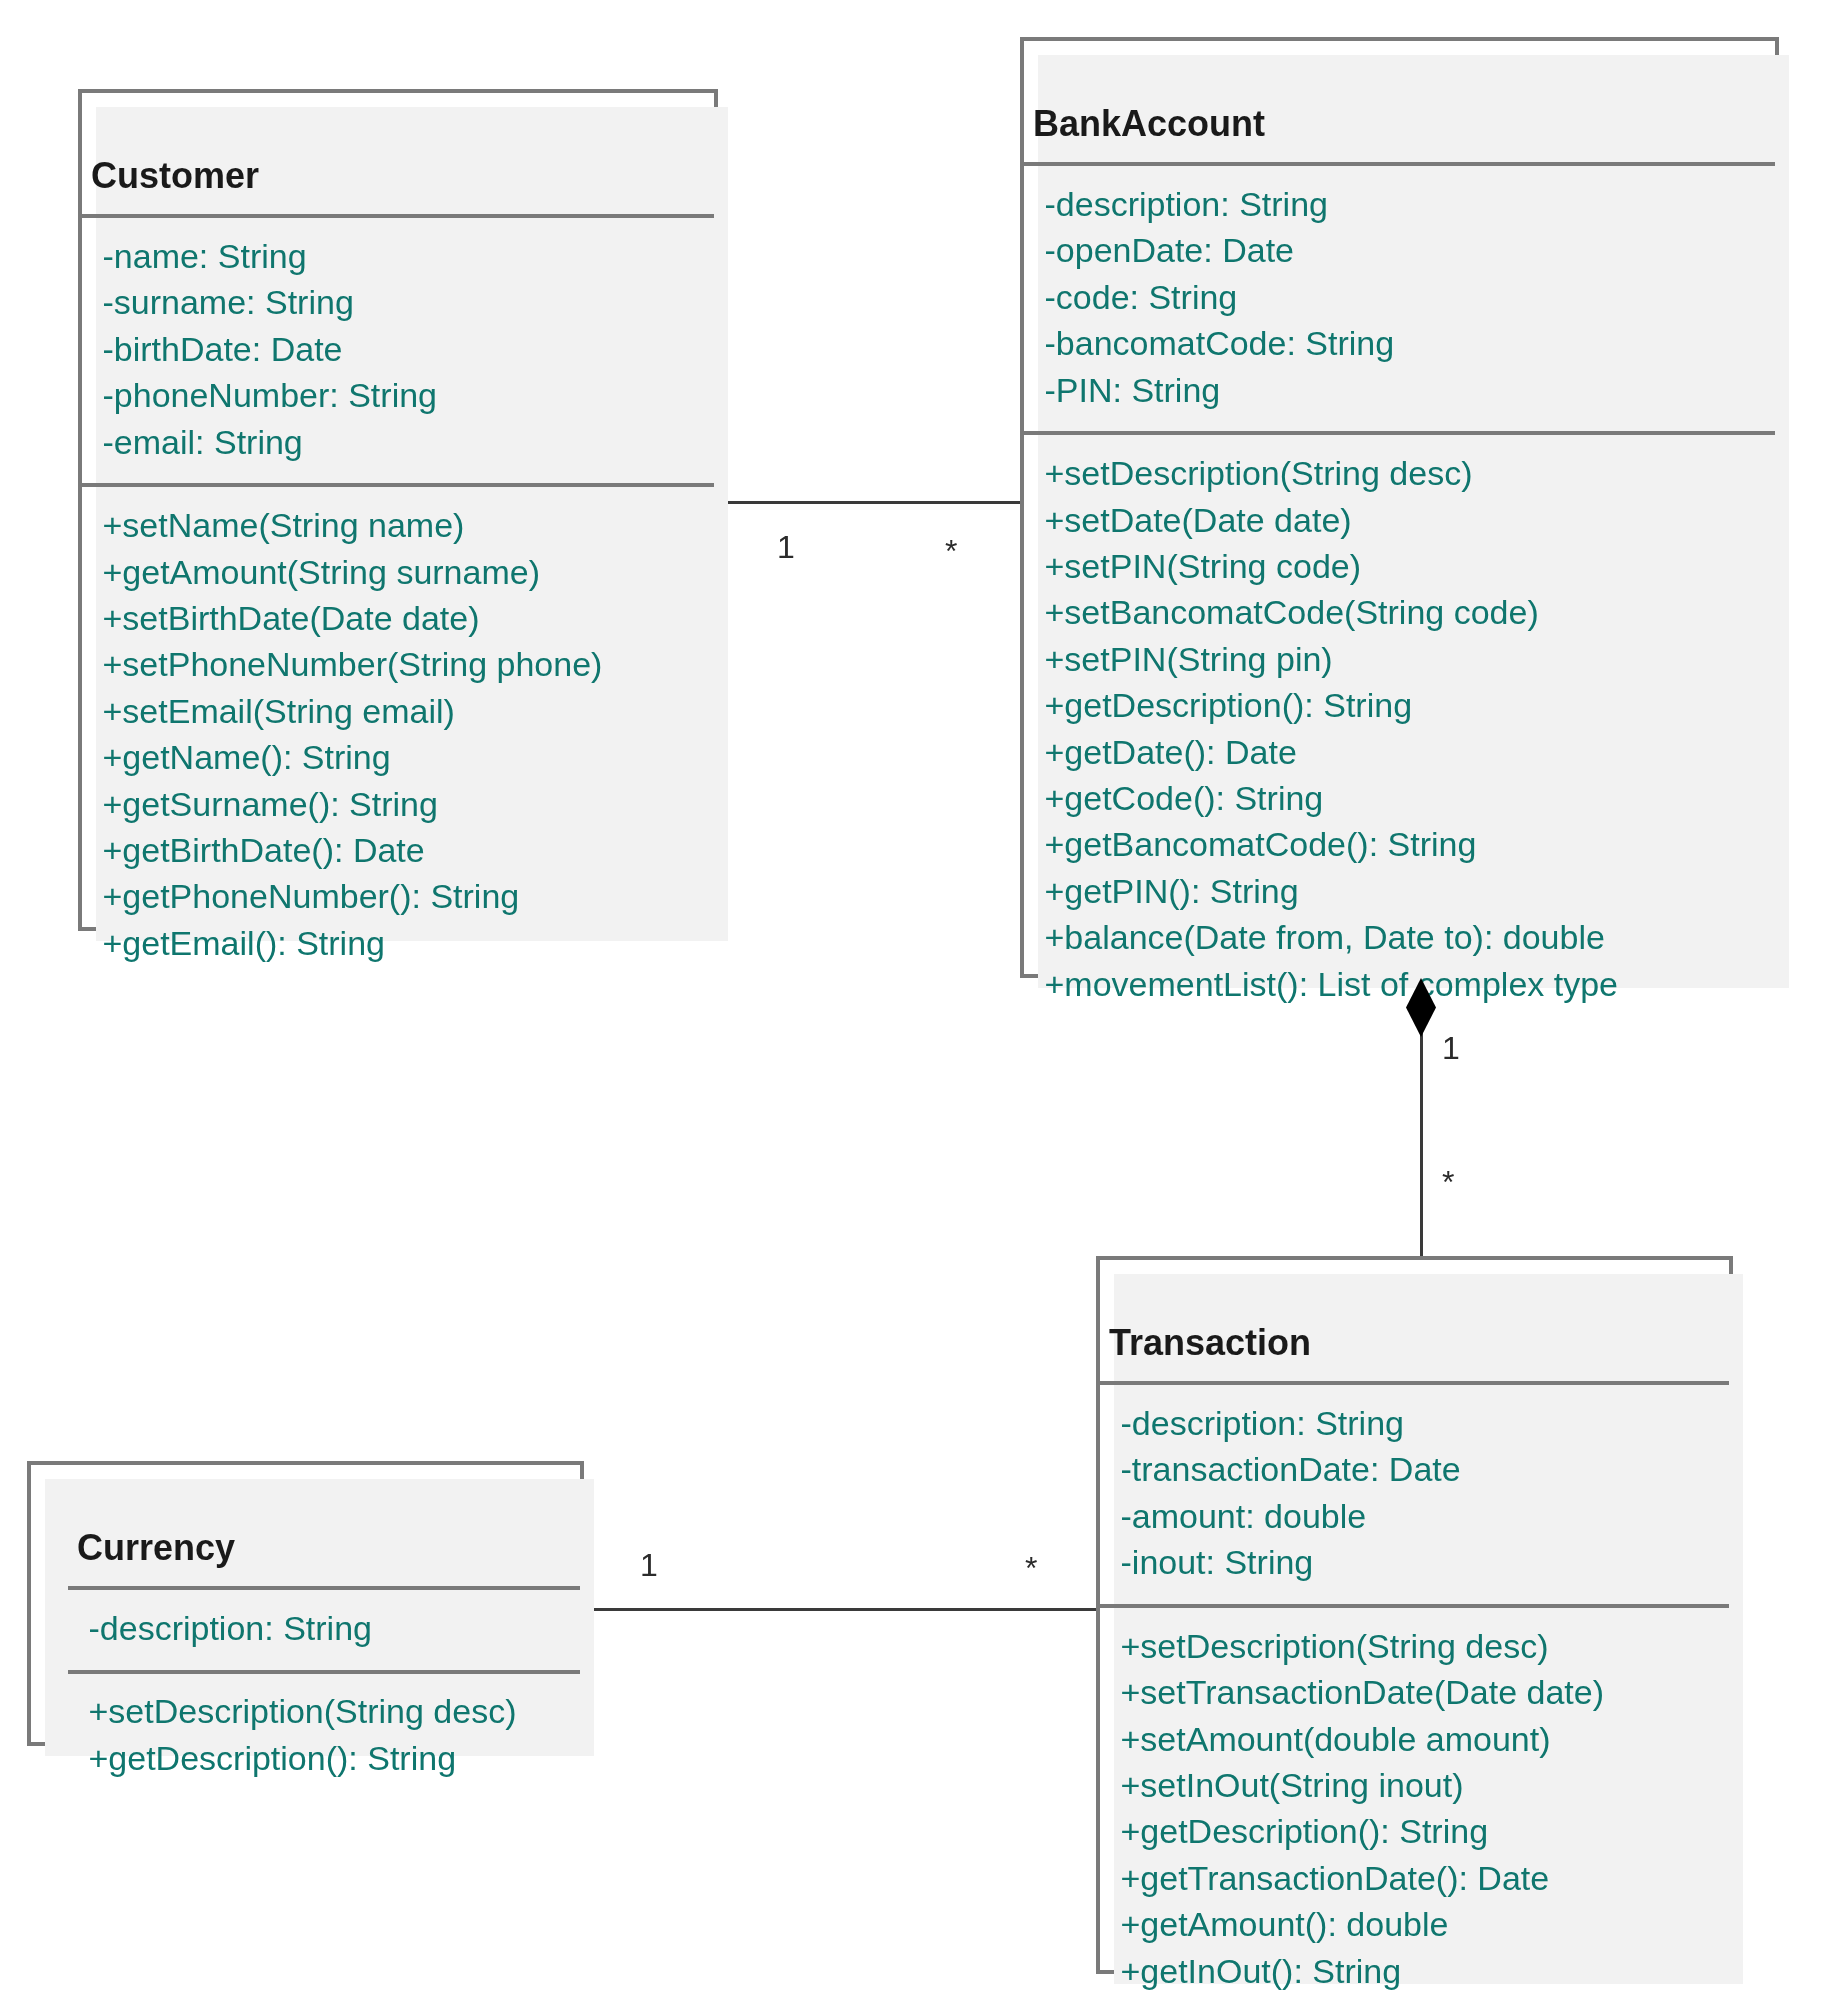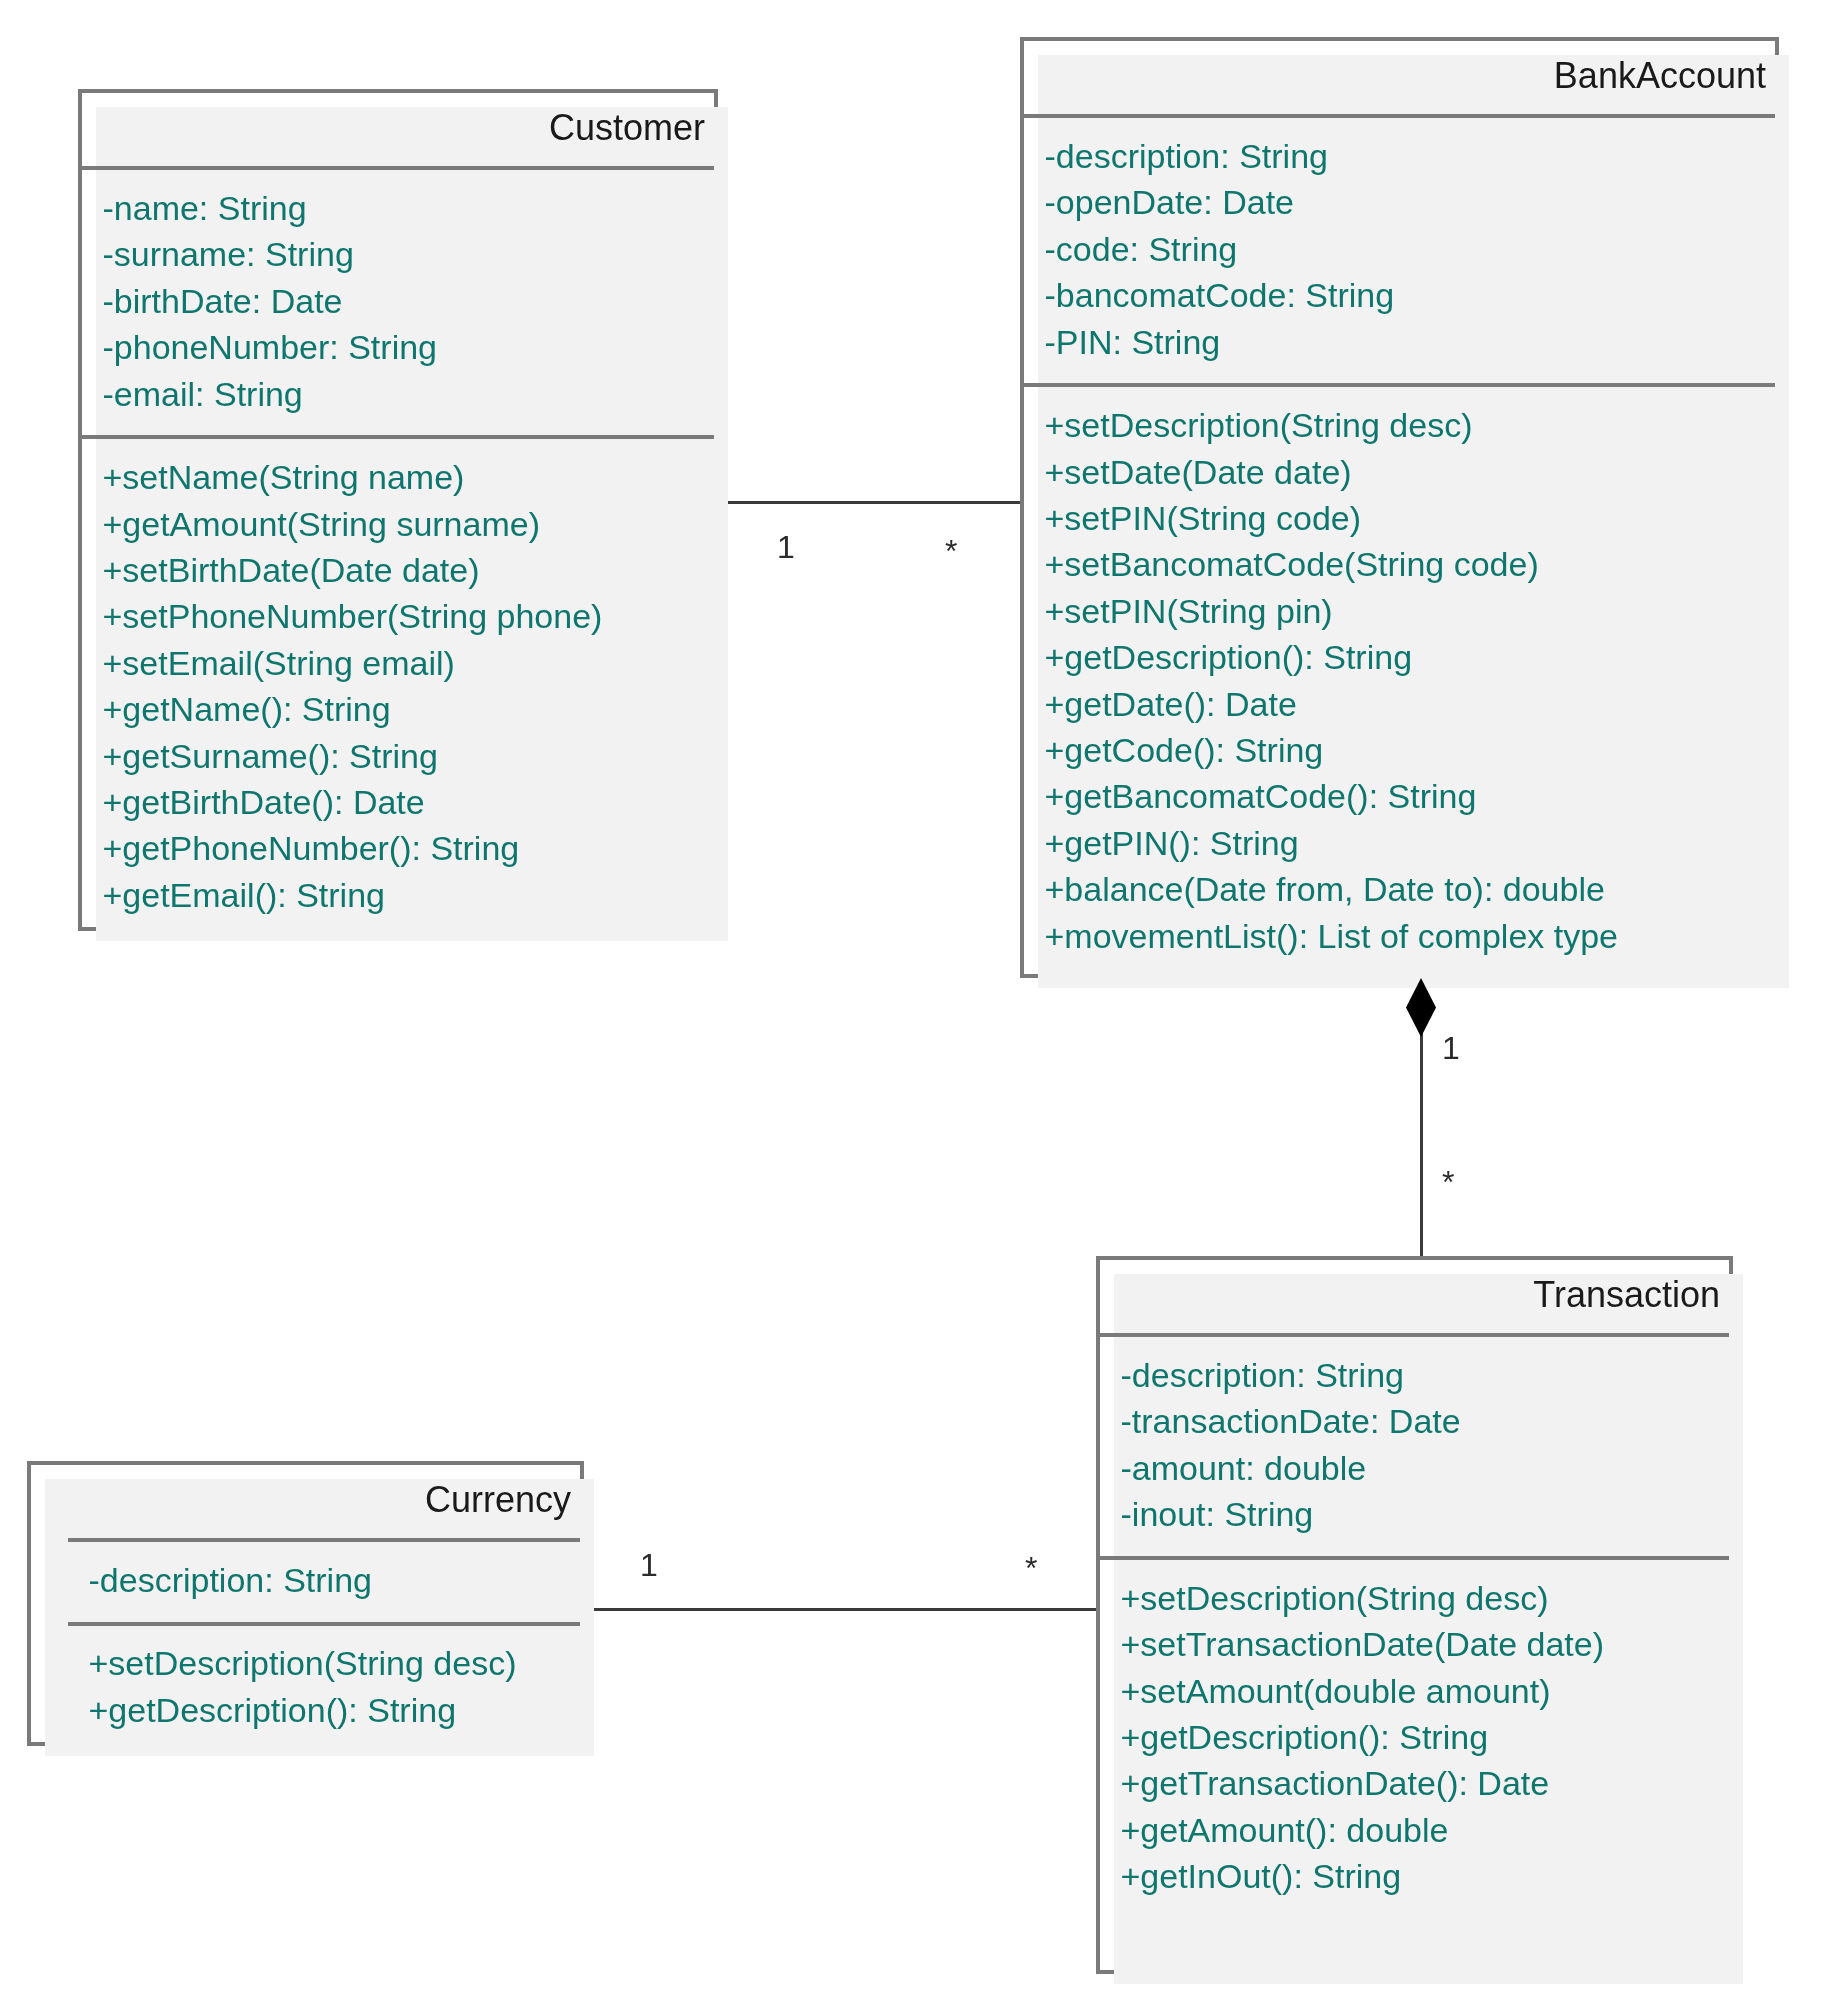--- a/index.html
+++ b/index.html
@@ -30,27 +30,28 @@
     position: absolute;
     left: 14.3px;
     top: 14.3px;
     right: -14.3px;
     bottom: -14.3px;
     background: #f2f2f2;
     z-index: -1;
   }
 
   .class-title {
-    text-align: right;
+    text-align: left;
     font-size: 36px;
-    font-weight: normal;
+    font-weight: bold;
     color: #1a1a1a;
     padding: 16px 9px 19.6px 9px;
     letter-spacing: 0px;
     line-height: 1.05;
+    margin-top: 48px;
   }
 
   .compartment {
     border-top: 4.5px solid #7a7a7a;
     padding: 10.7px 12.5px 14.3px 12.5px;
   }
 
   .member {
     font-size: 34px;
     color: #0f766e;
@@ -145,20 +146,21 @@
     <div class="compartment">
       <div class="member">-description: String</div>
       <div class="member">-transactionDate: Date</div>
       <div class="member">-amount: double</div>
       <div class="member">-inout: String</div>
     </div>
     <div class="compartment">
       <div class="member">+setDescription(String desc)</div>
       <div class="member">+setTransactionDate(Date date)</div>
       <div class="member">+setAmount(double amount)</div>
+      <div class="member">+setInOut(String inout)</div>
       <div class="member">+getDescription(): String</div>
       <div class="member">+getTransactionDate(): Date</div>
       <div class="member">+getAmount(): double</div>
       <div class="member">+getInOut(): String</div>
     </div>
   </div>
 
   <div class="uml-class" id="box-currency" style="left:27px; top:1461px; width:557px; height:285px;padding-left:37px;">
     <div class="class-title">Currency</div>
     <div class="compartment">

